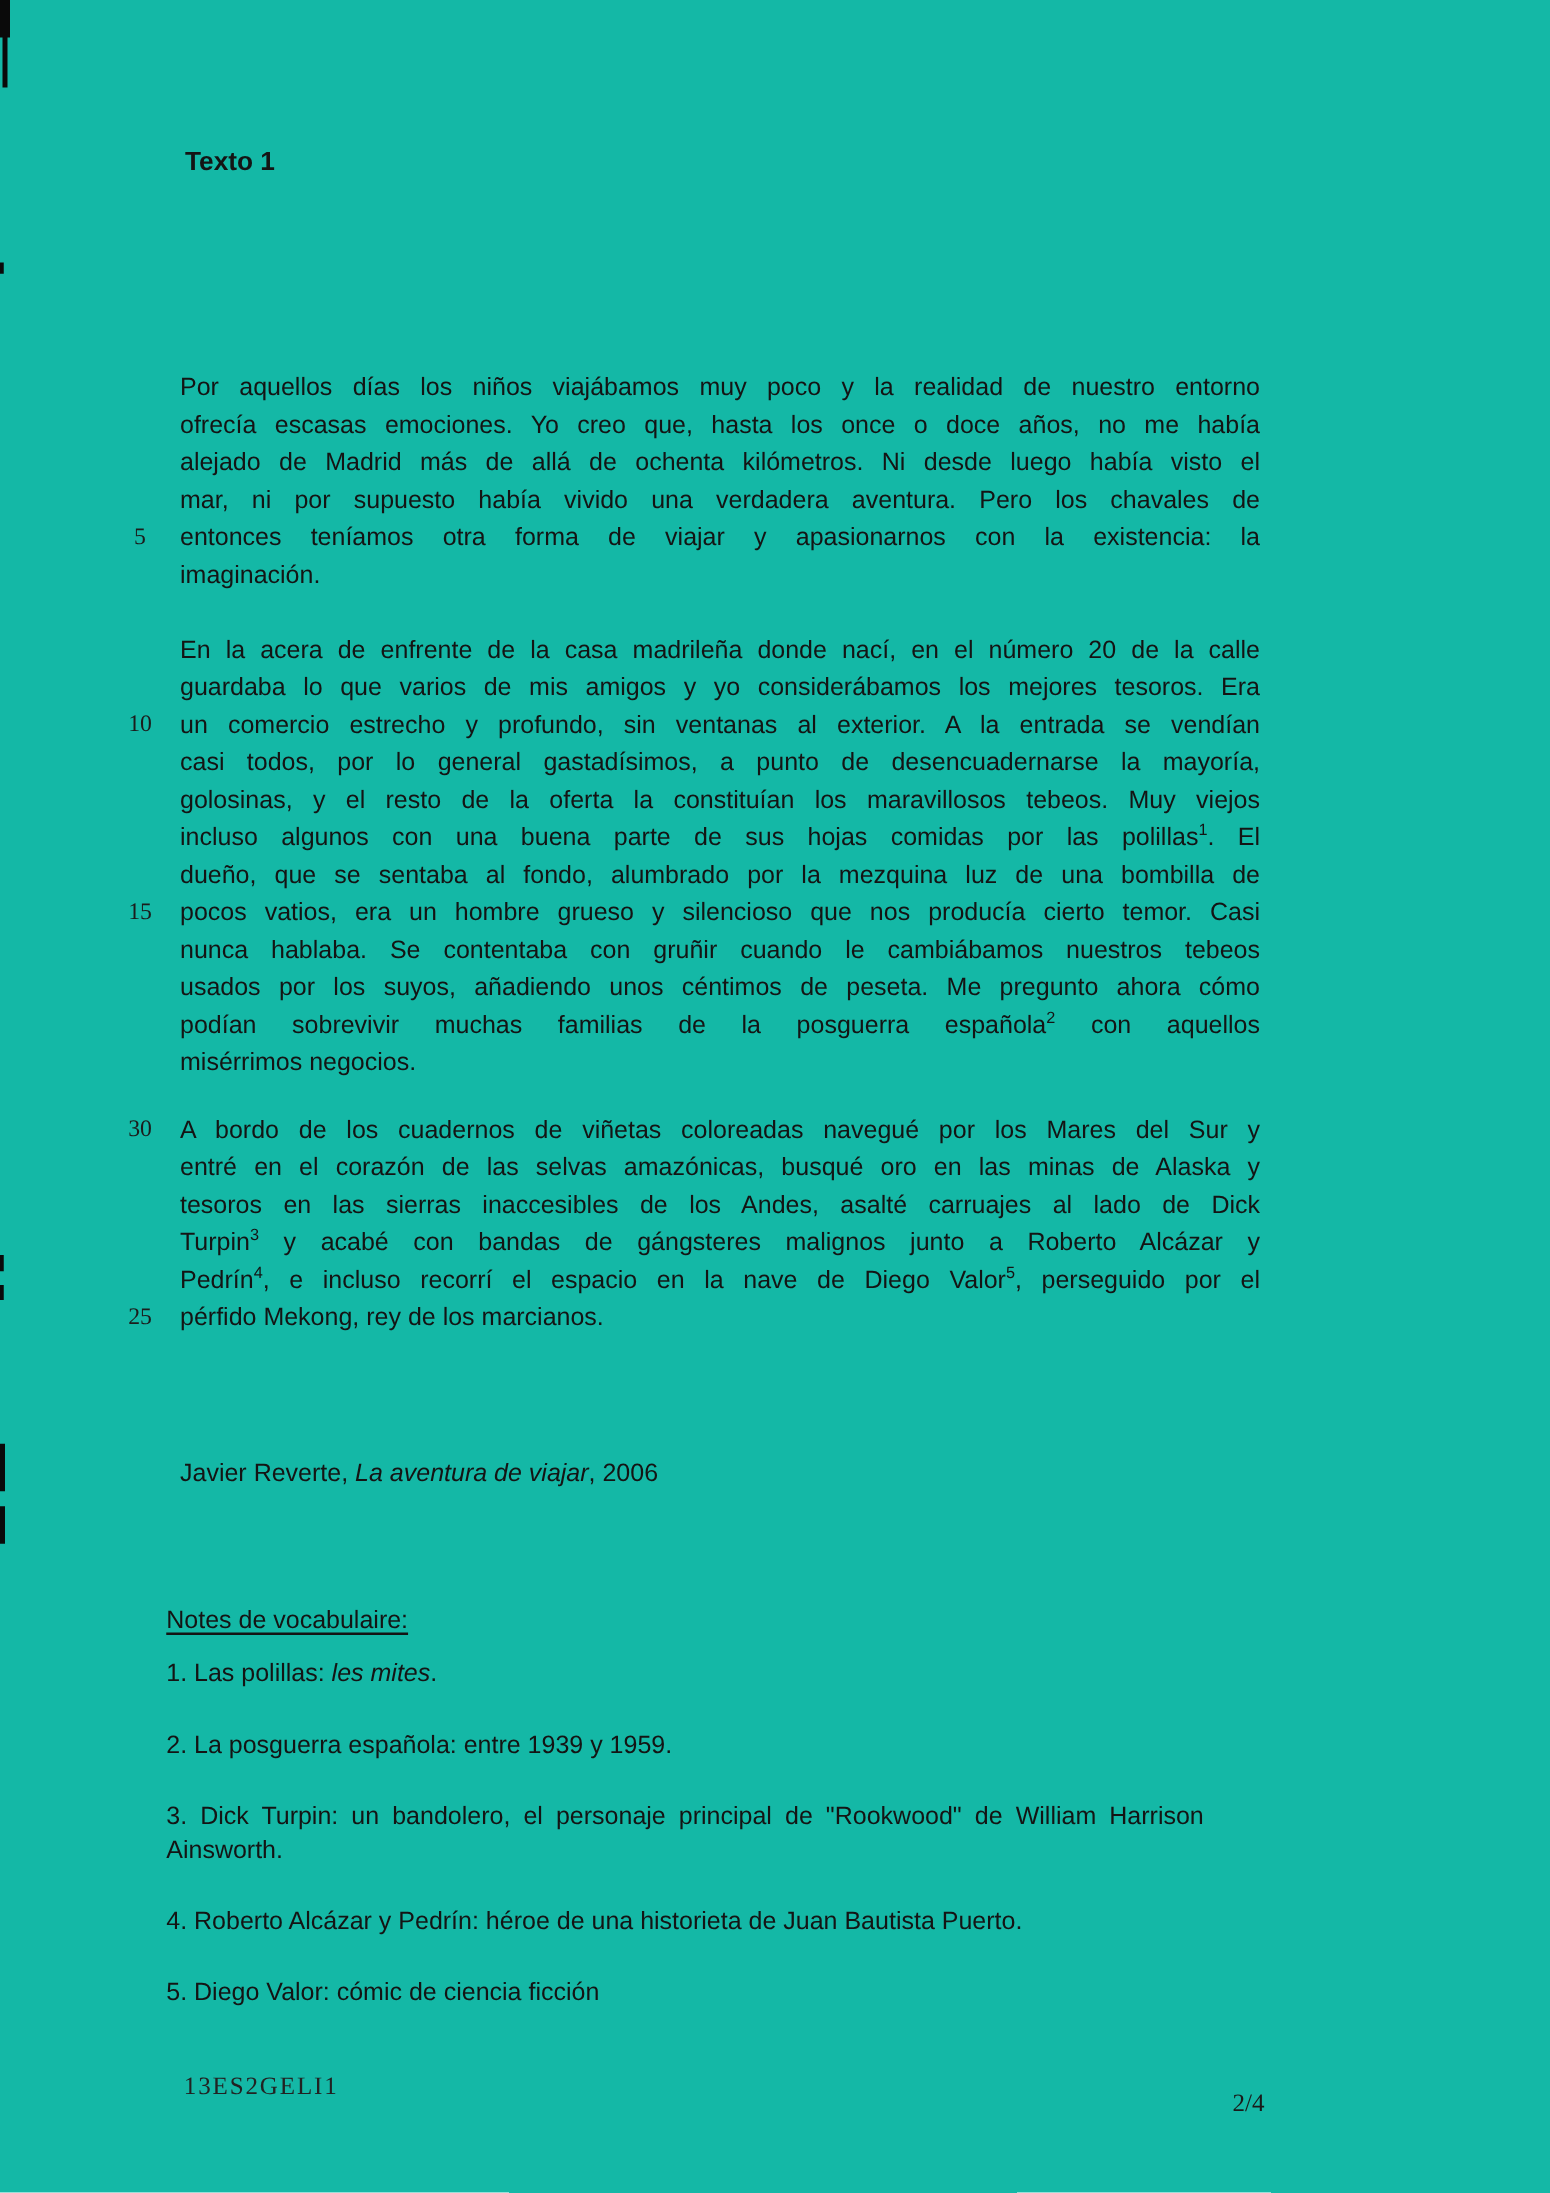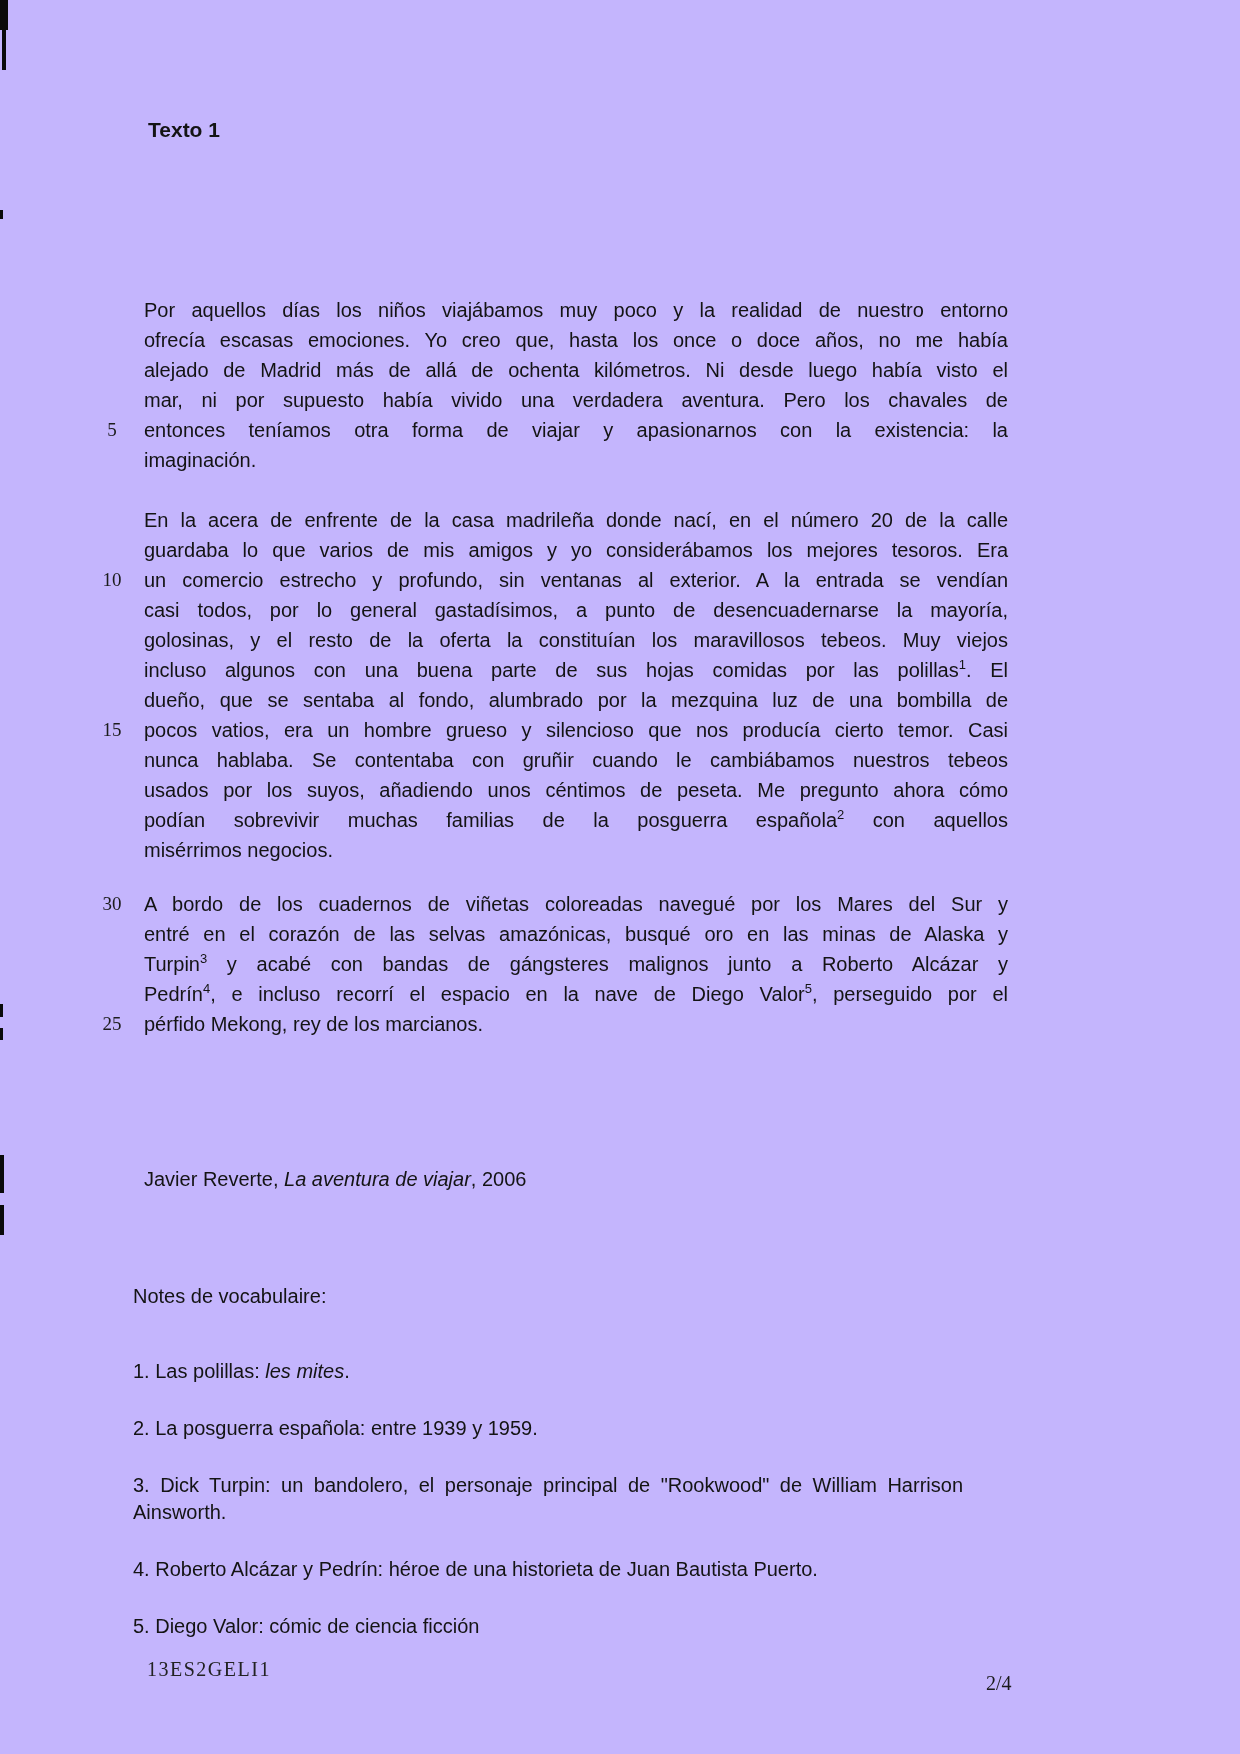--- a/index.html
+++ b/index.html
@@ -1,38 +1,38 @@
 <!DOCTYPE html>
 <html><head>
 <meta charset="utf-8">
 <style>
   html,body{margin:0;padding:0;background:#ffffff;}
   .page{
-    position:relative;width:1240px;height:1754px;background:#c4b5fd;
+    position:relative;width:1240px;height:1754px;background:#14b8a6;
     font-family:"Liberation Sans","DejaVu Sans",sans-serif;color:#141414;
     overflow:hidden;
   }
   .texto-label{position:absolute;left:148px;top:118px;font-size:21px;font-weight:bold;}
   .title{position:absolute;left:144px;top:182px;width:864px;margin:0;text-align:center;
     font-size:25px;font-weight:bold;letter-spacing:0.2px;}
   .textblock{position:absolute;left:88px;top:295px;width:920px;font-size:20px;line-height:30px;}
   .para{margin:0;}
   .para:nth-of-type(2){margin-top:30px;}
   .para:nth-of-type(3){margin-top:24px;}
   .line{display:flex;}
   .num{flex:none;width:48px;text-align:center;
     font-family:"Liberation Serif","DejaVu Serif",serif;font-size:19px;line-height:30px;color:#1c1c1c;}
   .txt{flex:1;margin-left:8px;text-align:justify;text-align-last:justify;}
   .txt.last{text-align:left;text-align-last:left;}
   sup{font-size:13px;line-height:0;vertical-align:super;}
   .it{font-style:italic;}
   .attribution{position:absolute;left:144px;top:1168px;width:864px;box-sizing:border-box;
     padding-right:20px;text-align:left;font-size:20px;}
   .notes{position:absolute;left:133px;top:1283px;width:830px;font-size:20px;line-height:27px;}
-  .notes-heading{text-underline-offset:4px;margin-bottom:48px;}
+  .notes-heading{text-decoration:underline;text-underline-offset:4px;margin-bottom:16px;}
   .note{margin-bottom:30px;}
   .note-justify{text-align:justify;}
   .footer-code{position:absolute;left:147px;top:1658px;
     font-family:"Liberation Serif","DejaVu Serif",serif;font-size:20px;letter-spacing:1.5px;color:#222;}
   .footer-page{position:absolute;left:986px;top:1672px;
     font-family:"Liberation Serif","DejaVu Serif",serif;font-size:20px;color:#1a1a1a;}
   .artifact{position:absolute;background:#0a0a0a;}
   .a1{left:0;top:0;width:8px;height:30px;}
   .a2{left:2px;top:28px;width:4px;height:42px;}
   .a3{left:0;top:210px;width:3px;height:9px;}
@@ -138,20 +138,24 @@
         <div class="line">
           <span class="num">30</span>
           <div class="txt"><span>A bordo de los cuadernos de viñetas coloreadas navegué por los Mares del Sur y</span></div>
         </div>
         <div class="line">
           <span class="num"></span>
           <div class="txt"><span>entré en el corazón de las selvas amazónicas, busqué oro en las minas de Alaska y</span></div>
         </div>
         <div class="line">
           <span class="num"></span>
+          <div class="txt"><span>tesoros en las sierras inaccesibles de los Andes, asalté carruajes al lado de Dick</span></div>
+        </div>
+        <div class="line">
+          <span class="num"></span>
           <div class="txt"><span>Turpin</span><sup>3</sup><span> y acabé con bandas de gángsteres malignos junto a Roberto Alcázar y</span></div>
         </div>
         <div class="line">
           <span class="num"></span>
           <div class="txt"><span>Pedrín</span><sup>4</sup><span>, e incluso recorrí el espacio en la nave de Diego Valor</span><sup>5</sup><span>, perseguido por el</span></div>
         </div>
         <div class="line">
           <span class="num">25</span>
           <div class="txt last"><span>pérfido Mekong, rey de los marcianos.</span></div>
         </div>

